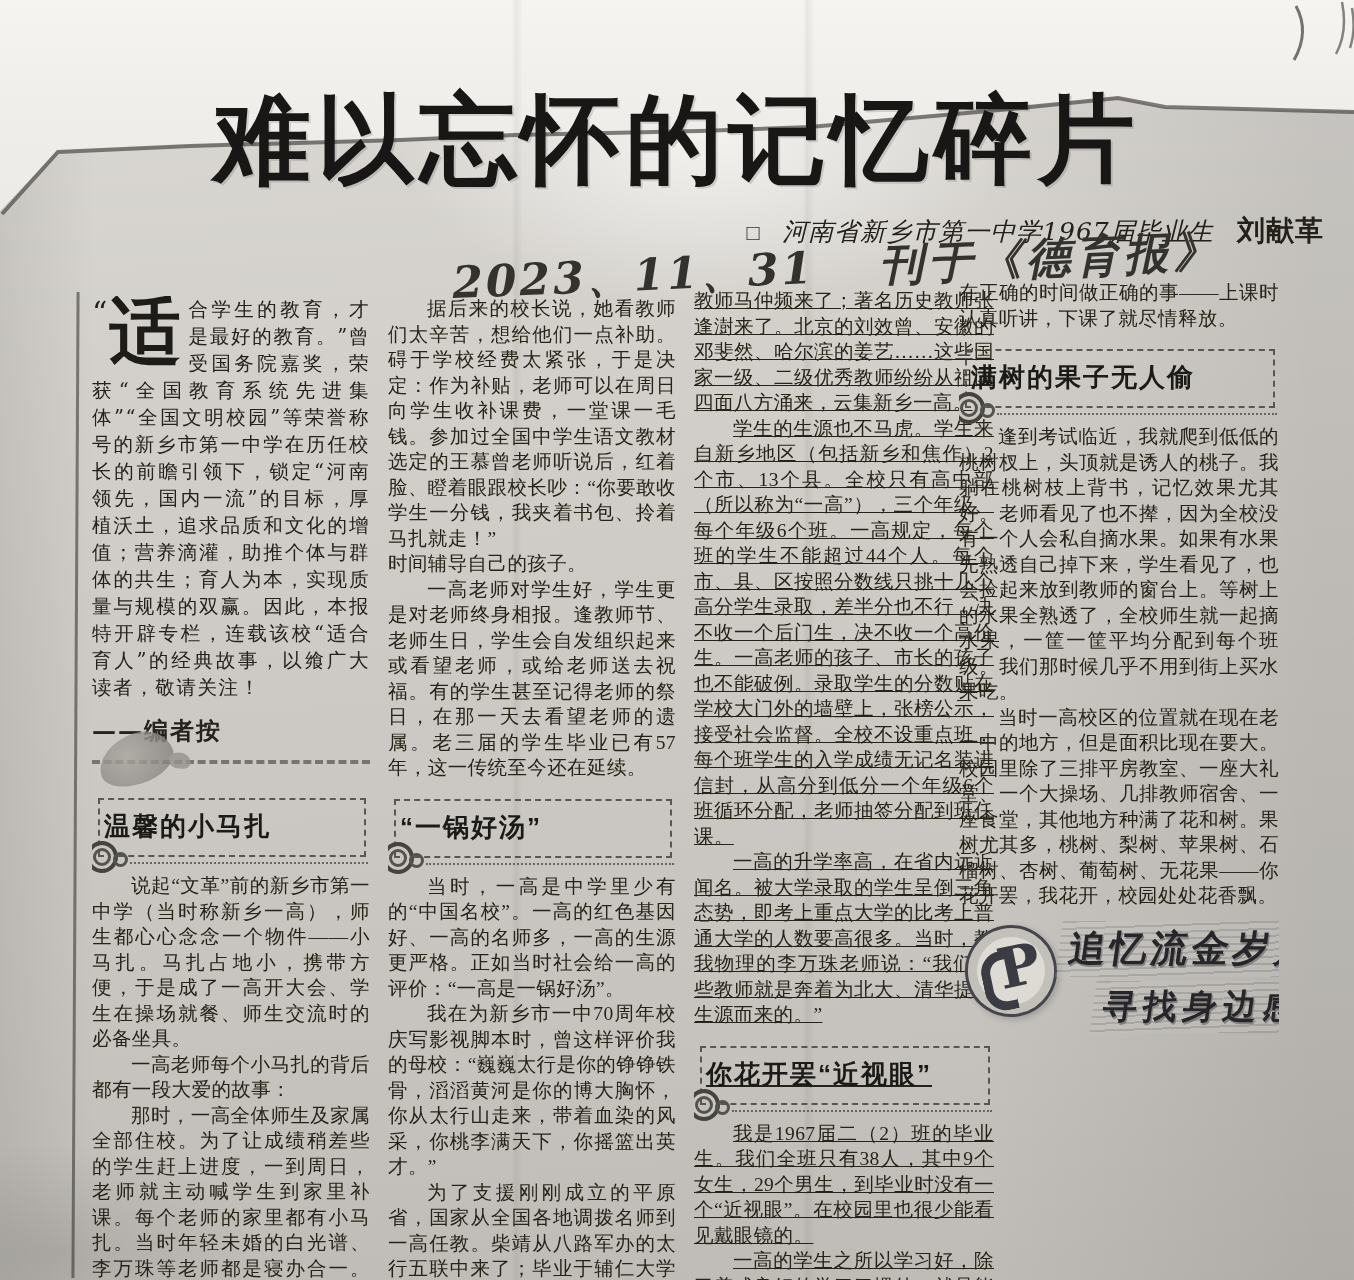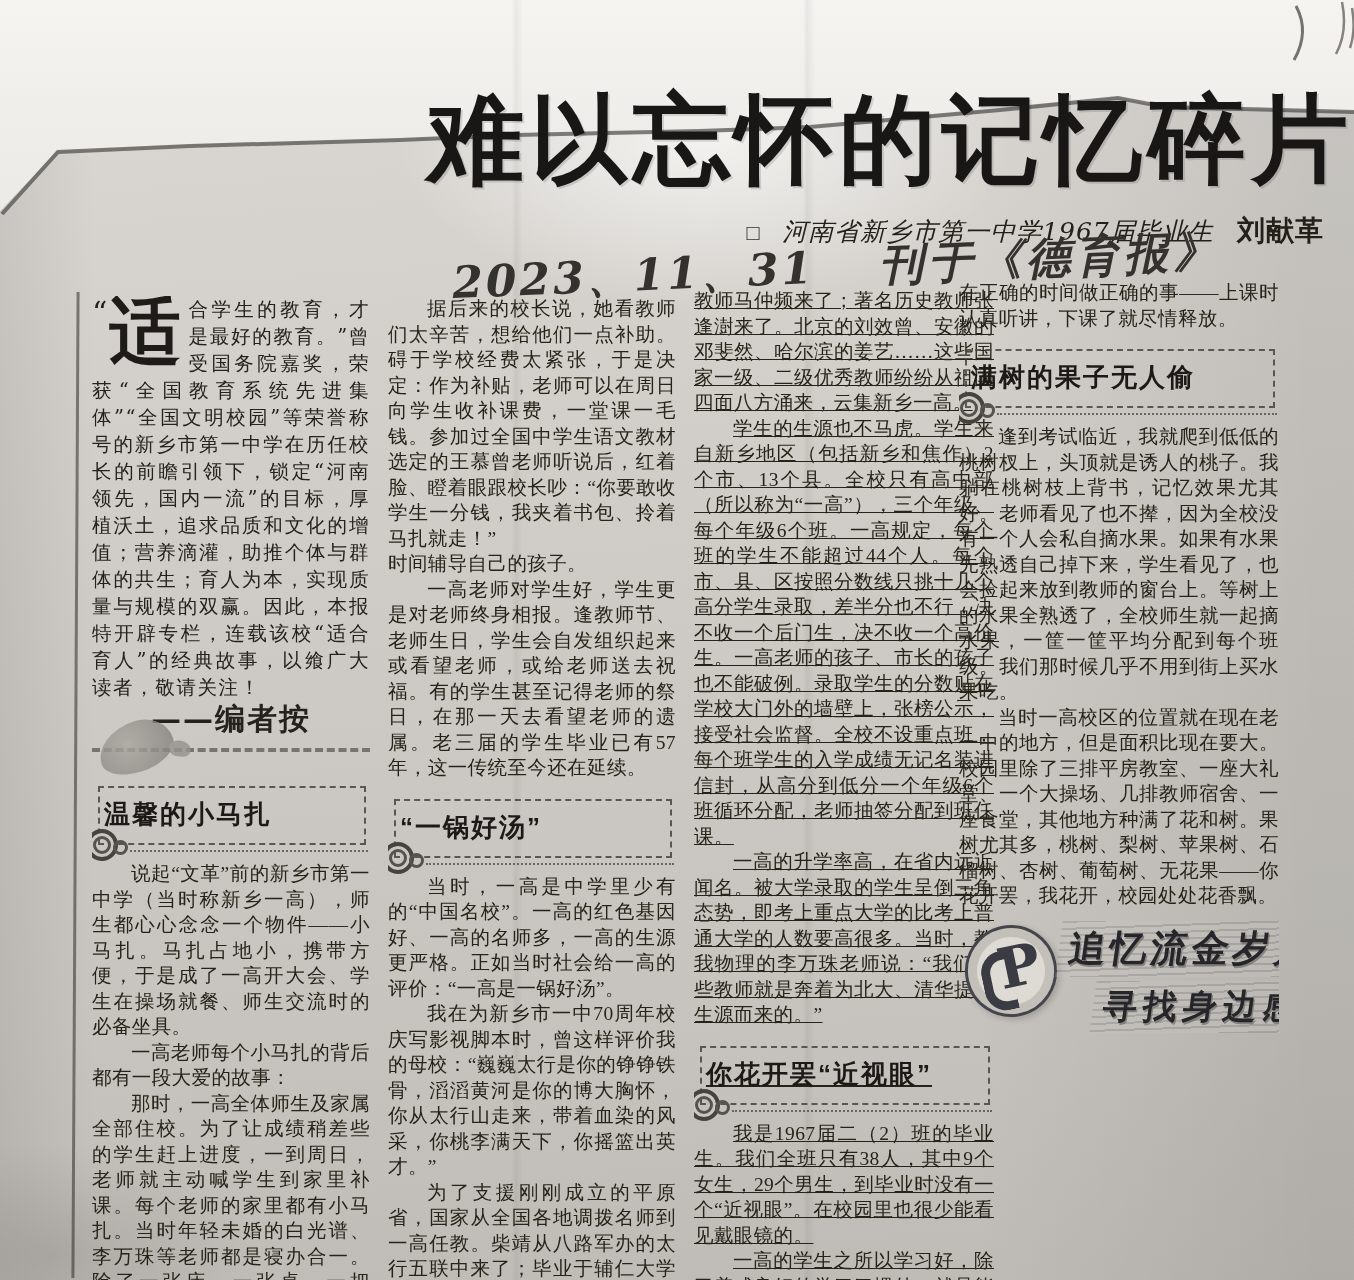--- a/index.html
+++ b/index.html
@@ -15,21 +15,21 @@
       linear-gradient(176deg,#dbd9d5 0%,#d3d0cb 28%,#ccc9c4 55%,#c7c4bf 76%,#bebbb6 100%);}
   .creases{position:absolute; inset:0; pointer-events:none;
     background:
       linear-gradient(90deg, transparent 0 37.8%, rgba(0,0,0,.05) 38.1%, transparent 38.6%),
       linear-gradient(90deg, transparent 0 59.3%, rgba(0,0,0,.055) 59.6%, transparent 60.2%),
       radial-gradient(ellipse 300px 160px at 4% 98%, rgba(0,0,0,.10), transparent 70%);}
   .edge-svg{position:absolute; left:0; top:0; pointer-events:none;}
   .left-edge{position:absolute; left:74px; top:292px; width:3px; height:986px;
     background:rgba(45,44,42,.55); transform:rotate(.3deg);}
   
-  .title{position:absolute; left:0; right:0; top:86px; margin:0; text-align:right;
+  .title{position:absolute; left:0; right:0; top:86px; margin:0; text-align:center;
     font-family:"DejaVu Serif", serif; font-weight:900; font-size:97px; line-height:1.1;
     letter-spacing:6px; color:#181715; text-shadow:2px 2px 0 rgba(30,30,30,.14);}
   .byline{position:absolute; left:0; right:30px; top:212px; text-align:right;
     font-size:25px; color:#222019; letter-spacing:1px;}
   .byline .marker{font-size:22px; margin-right:14px; color:#33312c;}
   .byline .school{font-family:"DejaVu Serif", serif; font-style:italic;}
   .byline .author{font-family:"Liberation Sans", sans-serif; font-weight:bold; font-style:normal;
     font-size:28px; margin-left:16px;}
   .handwriting{position:absolute; left:452px; top:238px; transform:rotate(-2.4deg);
     font-family:"DejaVu Serif", serif; font-style:italic; font-weight:600;
@@ -42,21 +42,21 @@
   .col3{left:694px; top:288px; width:300px; height:992px;text-decoration:underline;}
   .col4{left:959px;top:280px; width:320px; height:1000px;}
   .para{margin:0; text-align:justify; font-size:19.5px; line-height:25.5px; letter-spacing:.4px;}
   .indent{text-indent:2em;}
   
   .editor-note{font-size:19.5px; line-height:27px; letter-spacing:1.6px;
     font-family:"DejaVu Serif", serif; color:#24221c; text-align:justify;}
   .dc-wrap{float:left; margin:2px 6px 0 0; white-space:nowrap;}
   .dc-quote{font-size:30px; line-height:1; vertical-align:top;}
   .dc-char{font-size:72px; line-height:.92; font-weight:bold; color:#1e1c18;}
-  .en-sig{text-align:center; font-weight:bold; font-size:30px; margin-top:4px; letter-spacing:2px;}
+  .en-sig{text-align:left; font-weight:bold; font-size:24px; margin-top:16px; letter-spacing:2px;}
   
   .divider{position:relative; margin:16px 0 0 0; border-top:4px dashed rgba(90,88,84,.75); height:0;}
   .blob{position:absolute; left:6px; top:-30px; width:76px; height:50px; opacity:.8;
     background:radial-gradient(circle at 40% 40%, #aaa7a1, #8d8a85 70%, #7e7b76);
     border-radius:58% 42% 52% 48% / 62% 55% 45% 38%; transform:rotate(-18deg);}
   .blob::after{content:""; position:absolute; right:-14px; bottom:2px; width:22px; height:16px;
     background:#96938e; border-radius:50% 60% 40% 55%; transform:rotate(20deg);}
   
   .sec-head{position:relative; border:2px dashed rgba(70,68,62,.85);
     margin:18px 4px 16px 6px; padding:9px 4px 11px;

